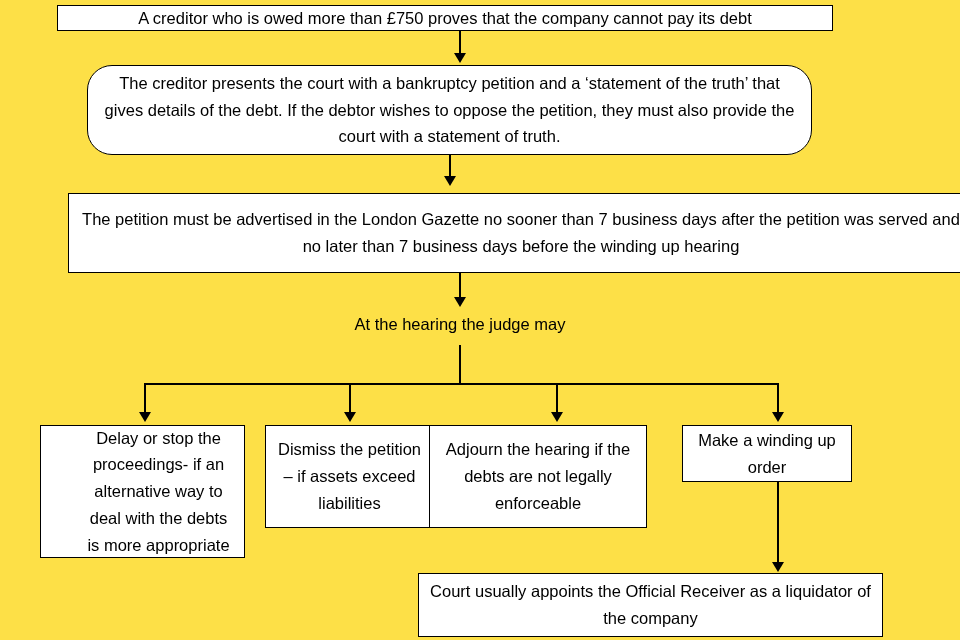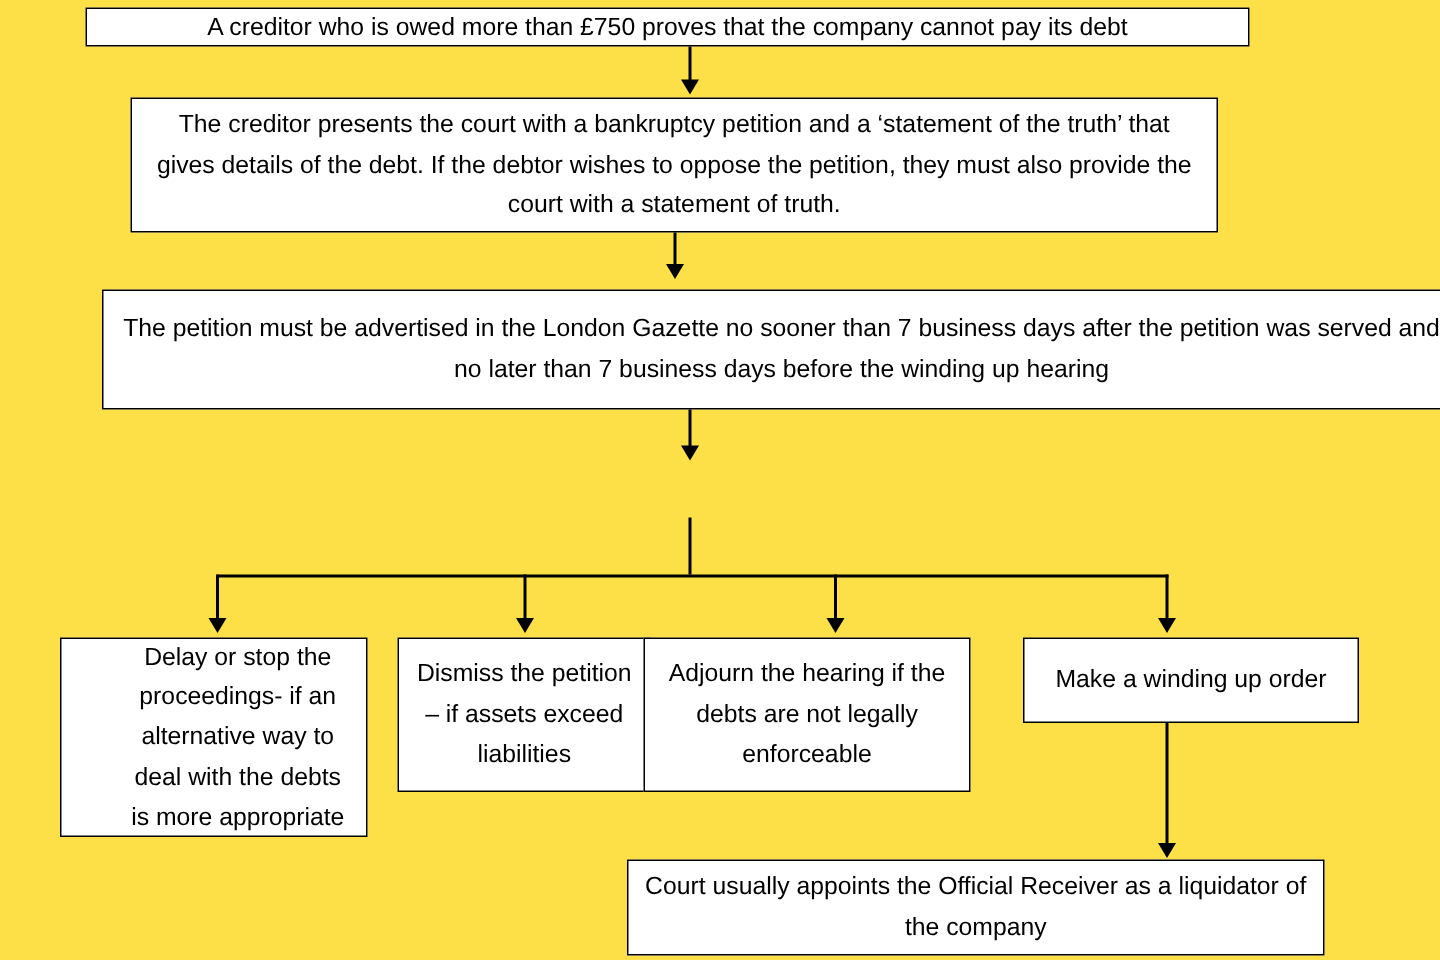--- a/index.html
+++ b/index.html
@@ -55,27 +55,27 @@
   .arrowhead {
     position: absolute;
     width: 0;
     height: 0;
     border-left: 6.5px solid transparent;
     border-right: 6.5px solid transparent;
     border-top: 10px solid #000000;
   }
   
   #node-creditor-threshold { left: 57px;  top: 5px;   width: 776px; height: 26px; }
-  #node-petition-filing     { left: 87px;  top: 65px;  width: 725px; height: 90px; }
+  #node-petition-filing     { left: 87px;  top: 65px;  width: 725px; height: 90px; border-radius: 25px; }
   #node-gazette-advert      { left: 68px;  top: 193px; width: 906px; height: 80px; }
   #text-hearing-intro       { left: 260px; top: 313px; width: 400px; }
   #node-delay-stop          { left: 40px;  top: 425px; width: 205px; height: 133px; padding-left: 32px; }
   #node-dismiss-petition    { left: 265px; top: 425px; width: 169px; height: 103px; }
   #node-adjourn-hearing     { left: 429px; top: 425px; width: 218px; height: 103px; }
-  #node-winding-up-order    { left: 682px; top: 425px; width: 224px; height: 57px; }
+  #node-winding-up-order    { left: 682px; top: 425px; width: 170px; height: 57px; }
   #node-official-receiver   { left: 418px; top: 573px; width: 465px; height: 64px; justify-content: center; }
   #node-official-receiver .inner { text-align: center; }
 </style>
 </head>
 <body>
 
 <div id="canvas">
 
   <div class="node" id="node-creditor-threshold">
     <span class="inner">A creditor who is owed more than £750 proves that the company cannot pay its debt</span>
@@ -91,20 +91,23 @@
   <div class="vline" style="left:449.2px; top:155px; height:21px;"></div>
   <div class="arrowhead" style="left:443.5px; top:176px;"></div>
 
   <div class="node" id="node-gazette-advert">
     <span class="inner">The petition must be advertised in the London Gazette no sooner than 7 business days after the petition was served and no later than 7 business days before the winding up hearing</span>
   </div>
 
   <div class="vline" style="left:459.2px; top:273px; height:25px;"></div>
   <div class="arrowhead" style="left:453.5px; top:297px;"></div>
 
+  <div class="plain-text" id="text-hearing-intro">
+    <span>At the hearing the judge may</span>
+  </div>
 
   <div class="vline" style="left:459.2px; top:345px; height:38px;"></div>
   <div class="hline" style="left:145px; top:383px; width:634px;"></div>
 
   <div class="vline" style="left:144.2px; top:383px; height:30px;"></div>
   <div class="arrowhead" style="left:138.5px; top:412px;"></div>
 
   <div class="vline" style="left:349.2px; top:383px; height:30px;"></div>
   <div class="arrowhead" style="left:343.5px; top:412px;"></div>
 

